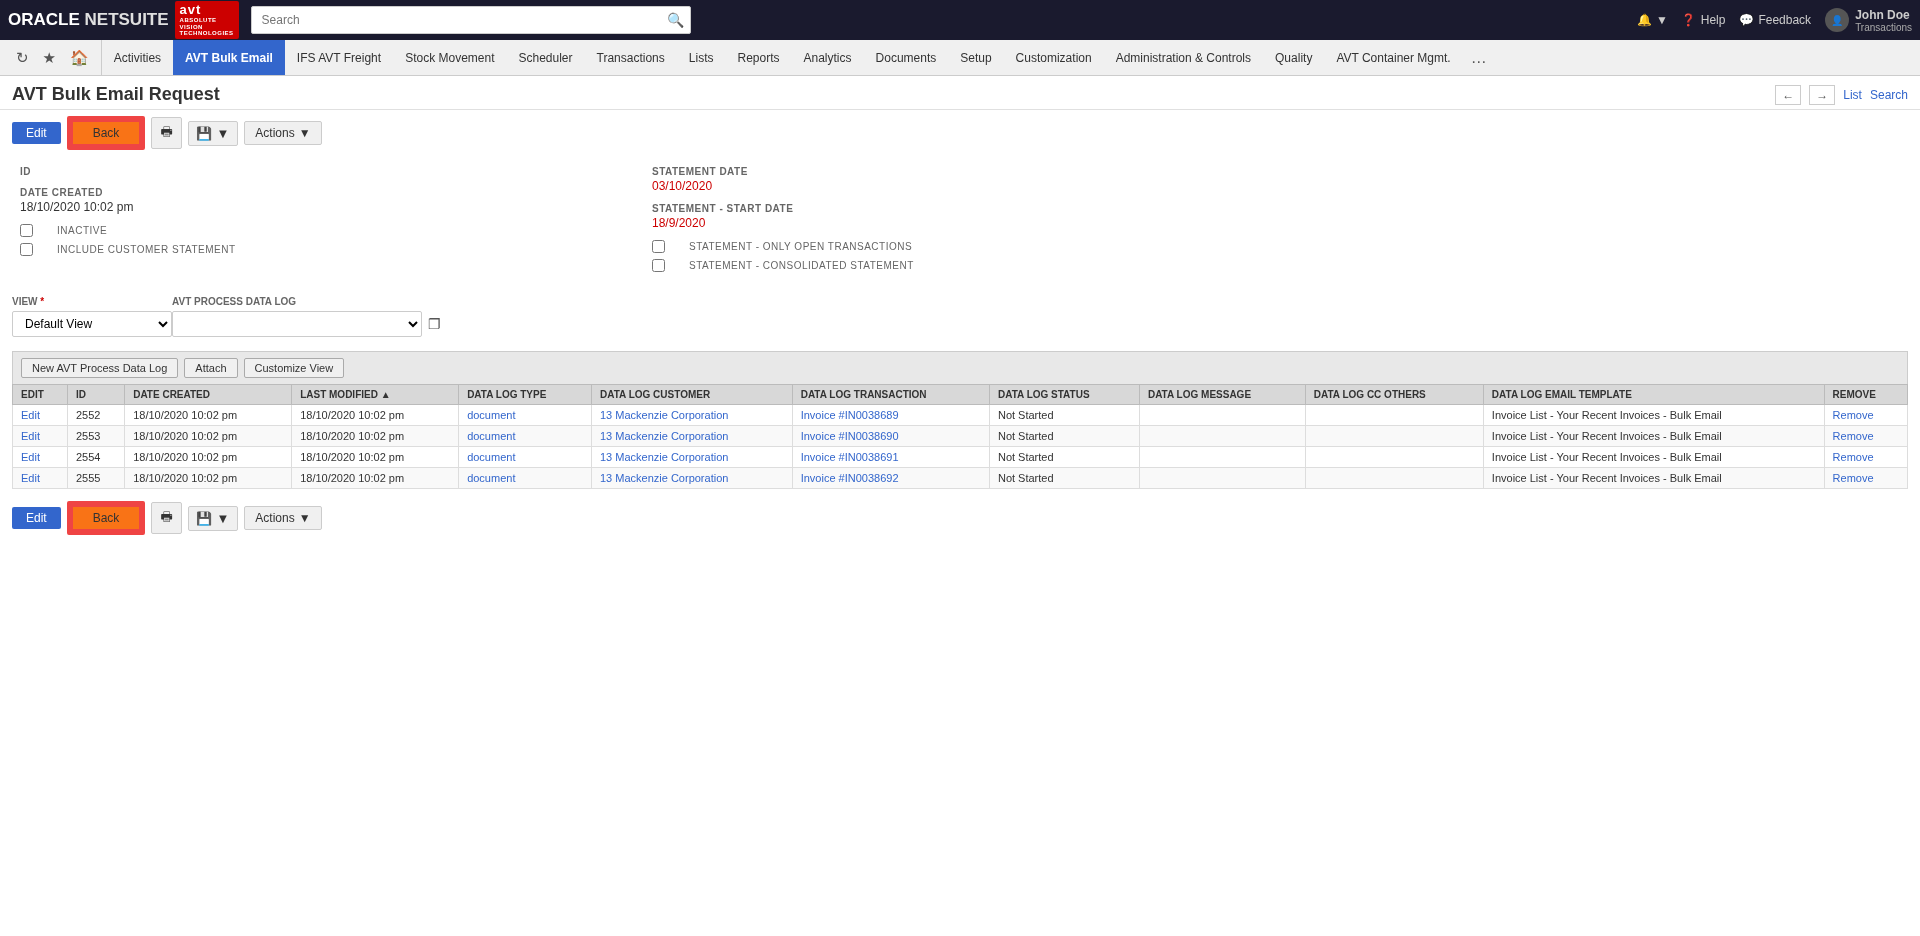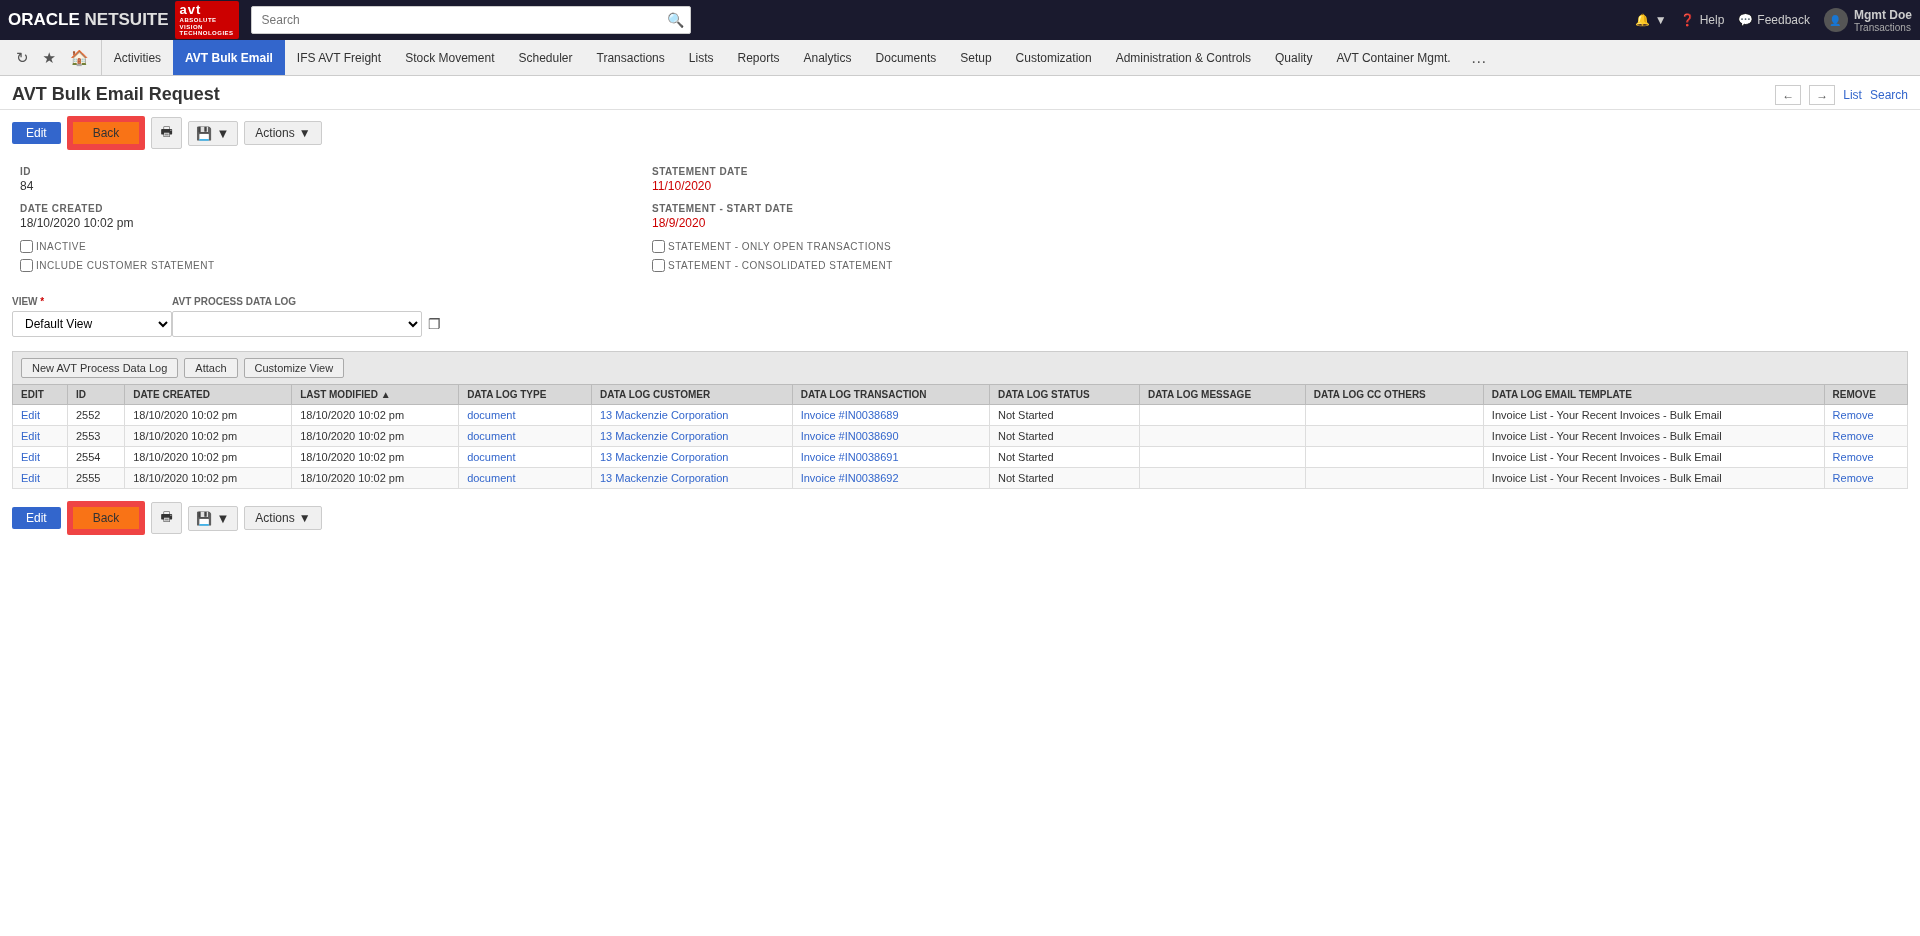--- a/index.html
+++ b/index.html
@@ -251,21 +251,21 @@
     }
     .field-value {
       font-size: 12px;
       color: #333;
     }
     .field-value.link { color: #cc0000; text-decoration: none; cursor: pointer; }
     .field-value.blue-link { color: #3366cc; text-decoration: none; cursor: pointer; }
     .checkbox-row {
       display: flex;
       align-items: center;
-      gap: 3px;
+      gap: 24px;
       margin-bottom: 6px;
     }
     .checkbox-label {
       font-size: 10px;
       color: #666;
       text-transform: uppercase;
       letter-spacing: 0.5px;
     }
 
     
@@ -406,21 +406,21 @@
       <span>❓</span>
       <span>Help</span>
     </div>
     <div class="action-item">
       <span>💬</span>
       <span>Feedback</span>
     </div>
     <div class="user-info">
       <div class="user-avatar">👤</div>
       <div>
-        <div class="user-name">Mgmt Doe</div>
+        <div class="user-name">John Doe</div>
         <div class="user-role">Transactions</div>
       </div>
     </div>
   </div>
 </div>
 
 <div class="menu-bar">
   <div class="menu-icons">
     <button class="menu-icon-btn">↻</button>
     <button class="menu-icon-btn">★</button>
@@ -465,40 +465,39 @@
     <span>Actions</span>
     <span>▼</span>
   </button>
 </div>
 
 <div class="form-section">
 
   <div class="form-column">
     <div class="field-group">
       <div class="field-label">ID</div>
-      <div class="field-value">84</div>
     </div>
     <div class="field-group">
       <div class="field-label">DATE CREATED</div>
       <div class="field-value">18/10/2020 10:02 pm</div>
     </div>
     <div class="checkbox-row">
       <input type="checkbox" style="">
       <span class="checkbox-label">INACTIVE</span>
     </div>
     <div class="checkbox-row">
       <input type="checkbox" style="">
       <span class="checkbox-label">INCLUDE CUSTOMER STATEMENT</span>
     </div>
   </div>
 
   <div class="form-column">
     <div class="field-group">
       <div class="field-label">STATEMENT DATE</div>
-      <div class="field-value link">11/10/2020</div>
+      <div class="field-value link">03/10/2020</div>
     </div>
     <div class="field-group">
       <div class="field-label">STATEMENT - START DATE</div>
       <div class="field-value link">18/9/2020</div>
     </div>
     <div class="checkbox-row">
       <input type="checkbox" style="">
       <span class="checkbox-label">STATEMENT - ONLY OPEN TRANSACTIONS</span>
     </div>
     <div class="checkbox-row">

